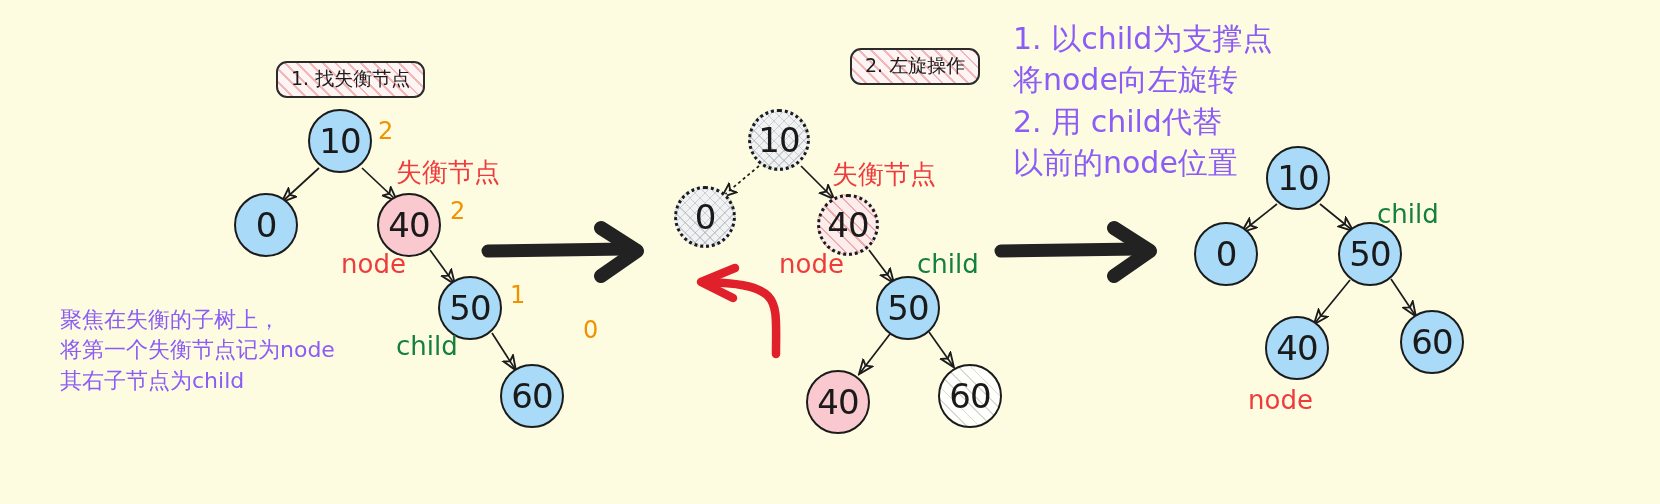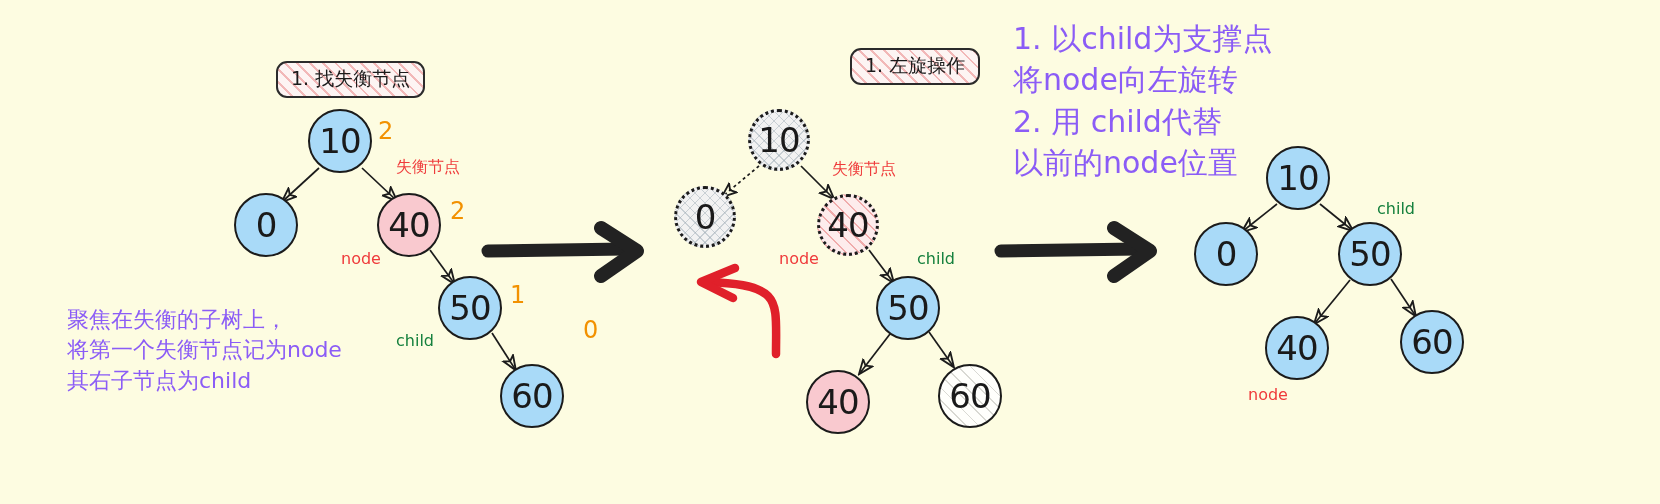--- a/index.html
+++ b/index.html
@@ -59,21 +59,21 @@
     line-height:1.1;
   }
 
   
   .lbl{position:absolute;white-space:nowrap;line-height:1.15;}
   .lbl.red{color:#ef3b3b;}
   .lbl.blue{color:#15803d;}
   .lbl.orange{color:#f29100;}
   .t22{font-size:22px;}
   .t24{font-size:24px;}
-  .t26{font-size:16px;}
+  .t26{font-size:26px;}
   .t30{font-size:30px;}
   .block{position:absolute;white-space:pre;line-height:1.38;color:#8b5cf6;}
 </style>
 </head>
 <body>
 
 <div id="stage">
 
   <svg class="layer" id="edge-layer" viewBox="0 0 1660 504">
     <defs>
@@ -118,38 +118,38 @@
       </g>
     </g>
 
     <g>
       <path d="M776,354 C776,324 778,306 768,296 C757,285 733,283 706,282" stroke="#e0202a" stroke-width="8.5" stroke-linecap="round" fill="none"></path>
       <path d="M735,268 L701,282 L733,298" stroke="#e0202a" stroke-width="8.5" stroke-linecap="round" stroke-linejoin="round" fill="none"></path>
     </g>
   </svg>
 
   <div class="badge" style="left:276px;top:61px;">1. 找失衡节点</div>
-  <div class="badge" style="left:850px;top:48px;">1. 左旋操作</div>
+  <div class="badge" style="left:850px;top:48px;">2. 左旋操作</div>
 
   <div class="node blue" style="left:308px;top:109px;width:64px;height:64px;">10</div>
   <div class="node blue" style="left:234px;top:193px;width:64px;height:64px;">0</div>
   <div class="node pink" style="left:377px;top:193px;width:64px;height:64px;">40</div>
   <div class="node blue" style="left:438px;top:276px;width:64px;height:64px;">50</div>
   <div class="node blue" style="left:500px;top:364px;width:64px;height:64px;">60</div>
 
   <div class="lbl orange t24" style="left:378px;top:118px;">2</div>
   <div class="lbl orange t24" style="left:450px;top:198px;">2</div>
   <div class="lbl orange t24" style="left:510px;top:282px;">1</div>
   <div class="lbl orange t24" style="left:583px;top:317px;">0</div>
 
   <div class="lbl red t26" style="left:396px;top:158px;">失衡节点</div>
   <div class="lbl red t26" style="left:341px;top:250px;">node</div>
   <div class="lbl blue t26" style="left:396px;top:332px;">child</div>
 
-  <div class="block t22" style="left:60px;top:305px;margin-left:7px;">聚焦在失衡的子树上，
+  <div class="block t22" style="left:60px;top:305px;">聚焦在失衡的子树上，
 将第一个失衡节点记为node
 其右子节点为child</div>
 
   <div class="node ghost" style="left:748px;top:109px;width:62px;height:62px;">10</div>
   <div class="node ghost" style="left:674px;top:186px;width:62px;height:62px;">0</div>
   <div class="node ghostpink" style="left:817px;top:194px;width:62px;height:62px;">40</div>
   <div class="node blue" style="left:876px;top:276px;width:64px;height:64px;">50</div>
   <div class="node pink" style="left:806px;top:370px;width:64px;height:64px;">40</div>
   <div class="node hatchwhite" style="left:938px;top:364px;width:64px;height:64px;">60</div>
 

